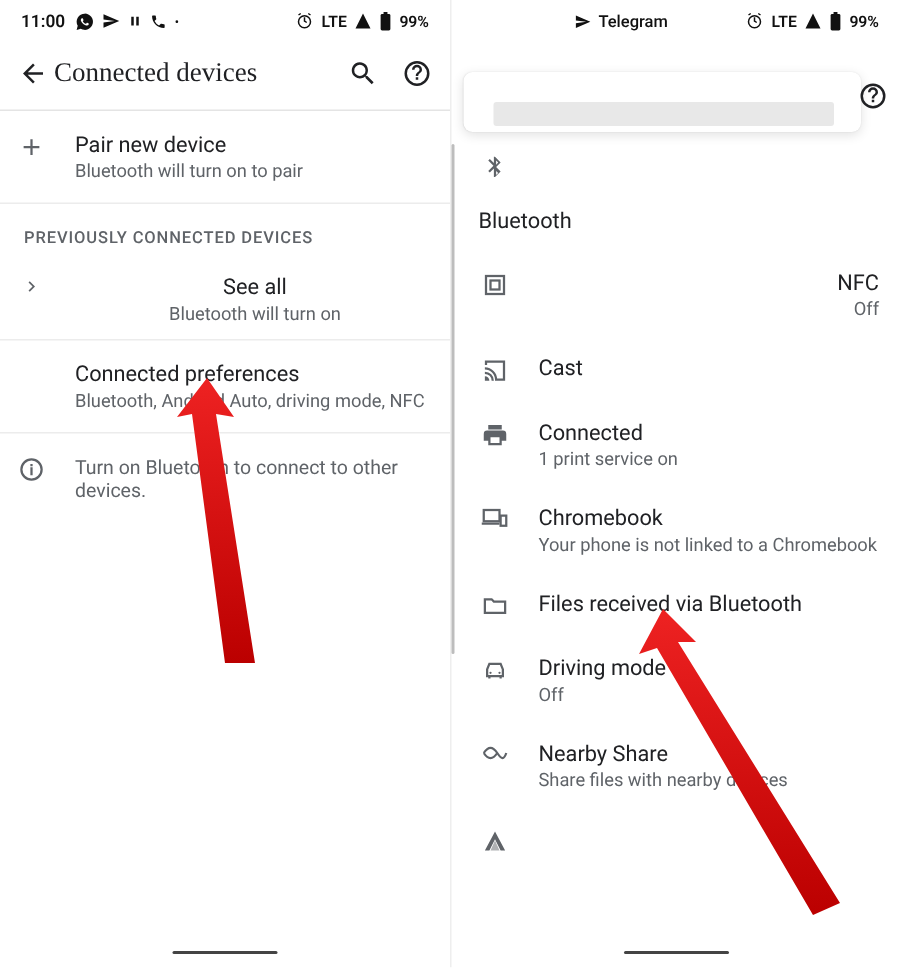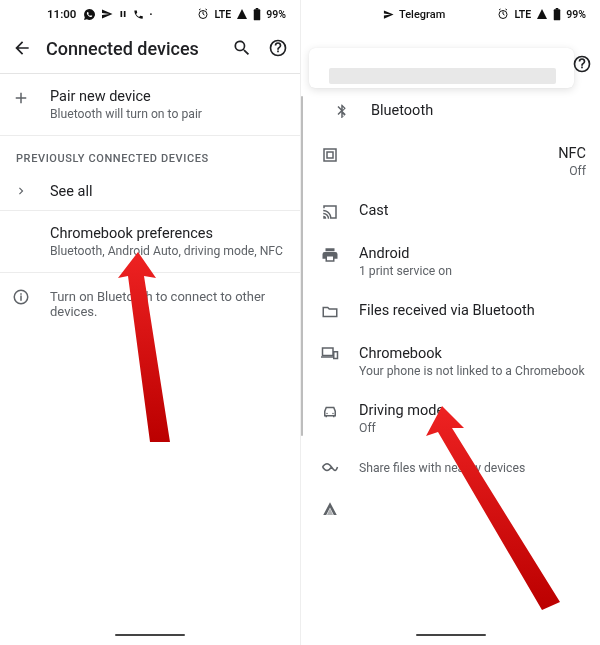--- a/index.html
+++ b/index.html
@@ -9,40 +9,40 @@
       background: #fff; display: flex; position: relative; overflow: hidden;
       color: #202124;
     }
     .phone { width: 300px; height: 645px; position: relative; background: #fff; }
     .phone.right { border-left: 1px solid #eee; }
 
     .status-bar {
       height: 28px; display: flex; align-items: center; justify-content: space-between;
       padding: 0 14px; font-size: 11.5px; font-weight: 500; color: #111;
     }
-    .status-left, .status-right { display: flex; align-items: center; gap: 5px; margin-left: 33px; }
+    .status-left, .status-right { display: flex; align-items: center; gap: 5px; }
     .status-left .time { font-weight: 600; margin-right: 2px; }
     .ic { display: inline-flex; align-items: center; justify-content: center; }
     .ic svg { display: block; }
 
     .header {
-      display: flex; align-items: flex-start; padding: 10px 12px 14px 12px; gap: 14px;
+      display: flex; align-items: flex-end; padding: 10px 12px 14px 12px; gap: 4px; font-family: Liberation Serif, serif;
     }
     .header .title { font-size: 18px; font-weight: 500; flex: 1; }
     .hdr-right { display: flex; gap: 16px; align-items: center; }
     .hr { height: 1px; background: #e4e4e4; }
 
     .row {
       display: flex; padding: 14px 10px; gap: 18px; align-items: flex-start;
     }
     .row .icon-col { width: 22px; display: flex; justify-content: center; padding-top: 1px; color:#5f6368;}
     .row .text-col { flex: 1; }
     .row .text-col .t { font-size: 14.5px; color: #202124; font-weight: 400; }
     .row .text-col .s { font-size: 12.2px; color: #5f6368; margin-top: 2px; }
-    .row.thin { padding-top: 10px; padding-bottom: 10px; }
+    .row.thin { padding-top: 10px; padding-bottom: 10px; text-align: center; }
     .divider { height: 1px; background: #ececec; }
 
     .section-label {
       padding: 16px 8px 8px 16px; font-size: 11px; letter-spacing: .6px;
       color: #5f6368; font-weight: 500;
     }
 
     .ind-bar { position: absolute; bottom: 9px; left: 50%; transform: translateX(-50%);
       width: 70px; height: 2px; background: #444; border-radius: 2px; }
 
@@ -167,28 +167,29 @@
   <div class="row thin" data-interactable="true">
     <div class="icon-col">
         <span class="ic" data-interactable="false">
           <svg width="14" height="14" viewBox="0 0 24 24">
             <path fill="#5f6368" d="m8.6 16.6 4.6-4.6-4.6-4.6L10 6l6 6-6 6z"></path>
           </svg>
         </span>
       </div>
     <div class="text-col">
       <div class="t" data-interactable="false">See all</div>
+      <div class="s" data-interactable="false">Bluetooth will turn on</div>
     </div>
   </div>
   <div class="divider"></div>
 
   <div class="row" data-interactable="true">
     <div class="icon-col"></div>
     <div class="text-col">
-      <div class="t" data-interactable="false">Chromebook preferences</div>
+      <div class="t" data-interactable="false">Connected preferences</div>
       <div class="s" data-interactable="false">Bluetooth, Android Auto, driving mode, NFC</div>
     </div>
   </div>
   <div class="divider"></div>
 
   <div class="row" data-interactable="false">
     <div class="icon-col">
         <span class="ic" data-interactable="false">
           <svg width="18" height="18" viewBox="0 0 24 24">
             <circle cx="12" cy="12" r="9" fill="none" stroke="#5f6368" stroke-width="2"></circle>
@@ -242,21 +243,21 @@
         <circle cx="12" cy="12" r="9" fill="none" stroke="#202124" stroke-width="2"></circle>
         <path fill="#202124" d="M11 17h2v-2h-2v2Zm1-12a4 4 0 0 0-4 4h2a2 2 0 1 1 4 0c0 2-3 1.8-3 5h2c0-2.3 3-2.5 3-5a4 4 0 0 0-4-4Z"></path>
       </svg>
     </span>
   <div class="float-card" data-interactable="true"></div>
   <div class="float-strip" data-interactable="false"></div>
 
   <div class="scroll-ind" data-interactable="false"></div>
 
   <div class="list" id="right-list" data-interactable="false">
-      <div class="row" data-interactable="true" style="padding: 12px 14px 12px 30px;">
+      <div class="row" data-interactable="true" style="padding: 12px 14px 12px 18px; flex-direction: column;">
         <div class="icon-col">
           <span class="ic" data-interactable="false">
             <svg width="18" height="18" viewBox="0 0 24 24">
               <path fill="#5f6368" d="m12 2 5 5-4 4 4 4-5 5h-1v-7.6L7.4 16 6 14.6 10.6 10 6 5.4 7.4 4 11 7.6V2Zm1 3.4V9l1.8-1.8Zm0 9.2v3.6l1.8-1.8Z"></path>
             </svg>
           </span>
         </div>
         <div class="text-col">
           <div class="t" data-interactable="false">Bluetooth</div>
         </div>
@@ -289,34 +290,22 @@
       </div>
       <div class="row" data-interactable="true" style="padding: 12px 14px 12px 18px;">
         <div class="icon-col">
           <span class="ic" data-interactable="false">
             <svg width="18" height="18" viewBox="0 0 24 24">
               <path fill="#5f6368" d="M19 8H5a3 3 0 0 0-3 3v6h4v4h12v-4h4v-6a3 3 0 0 0-3-3ZM16 19H8v-5h8ZM18 3H6v4h12Z"></path>
             </svg>
           </span>
         </div>
         <div class="text-col">
-          <div class="t" data-interactable="false">Android</div>
+          <div class="t" data-interactable="false">Connected</div>
           <div class="s" data-interactable="false">1 print service on</div>
-        </div>
-      </div>
-      <div class="row" data-interactable="true" style="padding: 12px 14px 12px 18px;">
-        <div class="icon-col">
-          <span class="ic" data-interactable="false">
-            <svg width="18" height="18" viewBox="0 0 24 24">
-              <path fill="none" stroke="#5f6368" stroke-width="2" d="M3 6h6l2 2h10v10H3z"></path>
-            </svg>
-          </span>
-        </div>
-        <div class="text-col">
-          <div class="t" data-interactable="false">Files received via Bluetooth</div>
         </div>
       </div>
       <div class="row" data-interactable="true" style="padding: 12px 14px 12px 18px;">
         <div class="icon-col">
           <span class="ic" data-interactable="false">
             <svg width="18" height="16" viewBox="0 0 24 20">
               <rect x="2" y="2" width="14" height="10" fill="none" stroke="#5f6368" stroke-width="2"></rect>
               <rect x="17" y="7" width="5" height="9" fill="none" stroke="#5f6368" stroke-width="2"></rect>
               <path stroke="#5f6368" stroke-width="2" d="M0 14h16"></path>
             </svg>
@@ -324,40 +313,53 @@
         </div>
         <div class="text-col">
           <div class="t" data-interactable="false">Chromebook</div>
           <div class="s" data-interactable="false">Your phone is not linked to a Chromebook</div>
         </div>
       </div>
       <div class="row" data-interactable="true" style="padding: 12px 14px 12px 18px;">
         <div class="icon-col">
           <span class="ic" data-interactable="false">
             <svg width="18" height="18" viewBox="0 0 24 24">
+              <path fill="none" stroke="#5f6368" stroke-width="2" d="M3 6h6l2 2h10v10H3z"></path>
+            </svg>
+          </span>
+        </div>
+        <div class="text-col">
+          <div class="t" data-interactable="false">Files received via Bluetooth</div>
+        </div>
+      </div>
+      <div class="row" data-interactable="true" style="padding: 12px 14px 12px 18px;">
+        <div class="icon-col">
+          <span class="ic" data-interactable="false">
+            <svg width="18" height="18" viewBox="0 0 24 24">
               <path fill="none" stroke="#5f6368" stroke-width="2" d="M5 11l2-5h10l2 5v6H5zM7 17v2M17 17v2"></path>
               <circle cx="8" cy="14" r="1" fill="#5f6368"></circle>
               <circle cx="16" cy="14" r="1" fill="#5f6368"></circle>
             </svg>
           </span>
         </div>
         <div class="text-col">
           <div class="t" data-interactable="false">Driving mode</div>
           <div class="s" data-interactable="false">Off</div>
         </div>
       </div>
       <div class="row" data-interactable="true" style="padding: 12px 14px 12px 18px;">
         <div class="icon-col">
           <span class="ic" data-interactable="false">
             <svg width="18" height="14" viewBox="0 0 24 16">
               <path fill="none" stroke="#5f6368" stroke-width="2" d="M2 8c4-6 8-6 12 0s6 6 8 0M2 8c4 6 8 6 12 0"></path>
             </svg>
           </span>
         </div>
         <div class="text-col">
+          <div class="t" data-interactable="false">Nearby Share</div>
           <div class="s" data-interactable="false">Share files with nearby devices</div>
         </div>
       </div>
       <div class="row" data-interactable="true" style="padding: 12px 14px 12px 18px;">
         <div class="icon-col">
           <span class="ic" data-interactable="false">
             <svg width="18" height="18" viewBox="0 0 24 24">
               <path fill="#5f6368" d="M12 3 3 20h4l5-10 5 10h4Z"></path>
               <path fill="#5f6368" d="M12 11 8 20h8Z" opacity=".5"></path>
             </svg>

